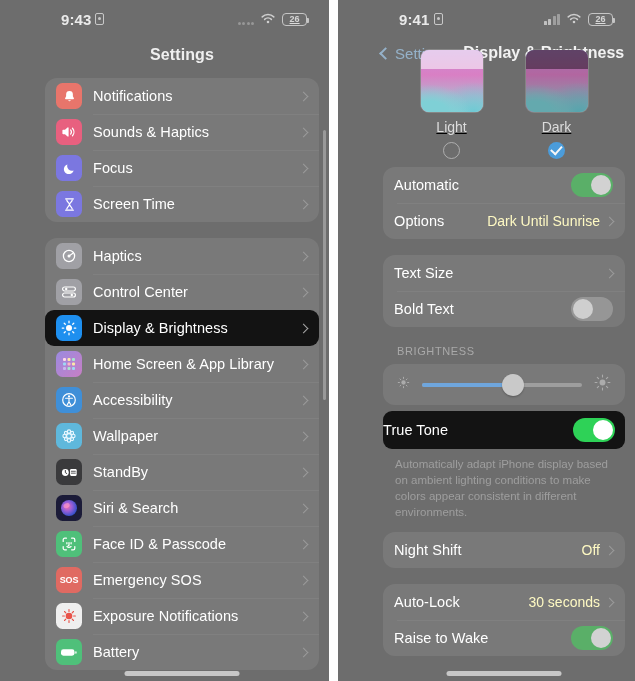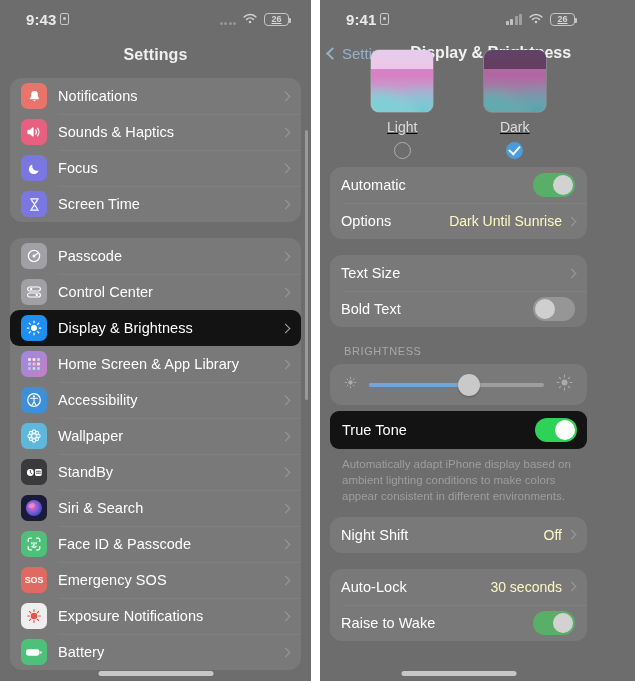--- a/index.html
+++ b/index.html
@@ -20,20 +20,21 @@
     height: 681px;
     position: relative;
   }
 
   
   .panel {
     position: relative;
     height: 681px;
     background: #6d6d6d;
     overflow: hidden;
+    margin-left: 35px;
   }
   .panel.left  { width: 311px; }
   .divider {
     width: 9px;
     height: 681px;
     background: #ffffff;
     flex: 0 0 9px;
   }
   .panel.right { width: 277px; }
 
@@ -479,21 +480,21 @@
       <div class="group">
 
         <div class="row">
           <span class="app-icon" style="background:#a0a0a5">
             <svg width="16" height="16" viewBox="0 0 16 16">
               <circle cx="8" cy="8" r="5.6" fill="none" stroke="#fff" stroke-width="1.3"></circle>
               <circle cx="8" cy="8" r="1.5" fill="#fff"></circle>
               <path d="M8 8l3.6-2.6" stroke="#fff" stroke-width="1.2" stroke-linecap="round"></path>
             </svg>
           </span>
-          <span class="label">Passcode</span>
+          <span class="label">Haptics</span>
           <span class="chev"></span>
         </div>
 
         <div class="row">
           <span class="app-icon" style="background:#a0a0a5">
             <svg width="16" height="14" viewBox="0 0 16 14">
               <rect x="1.6" y="2" width="12.8" height="4" rx="2" fill="none" stroke="#fff" stroke-width="1.2"></rect>
               <circle cx="5.2" cy="4" r="1.2" fill="#fff"></circle>
               <rect x="1.6" y="8" width="12.8" height="4" rx="2" fill="none" stroke="#fff" stroke-width="1.2"></rect>
               <circle cx="10.8" cy="10" r="1.2" fill="#fff"></circle>
@@ -753,21 +754,21 @@
             <circle cx="10" cy="10" r="3.1" fill="#d5d5d5"></circle>
             <g stroke="#d5d5d5" stroke-width="1.15" stroke-linecap="round">
               <path d="M10 2.2v2M10 15.8v2M2.2 10h2M15.8 10h2M4.5 4.5l1.4 1.4M14.1 14.1l1.4 1.4M15.5 4.5l-1.4 1.4M5.9 14.1l-1.4 1.4"></path>
             </g>
           </svg>
         </span>
       </div>
     </div>
 
     <div style="margin:6px 10px 0;">
-      <div class="row highlight" style="min-height:38px;padding:0 10px 0 12px;">
+      <div class="row highlight" style="min-height:38px;padding:0 10px 0 0;">
         <span class="label">True Tone</span>
         <span class="toggle on bright">
             <span class="knob"></span>
           </span>
       </div>
     </div>
     <div class="footnote">Automatically adapt iPhone display based on ambient lighting conditions to make colors appear consistent in different environments.</div>
 
     <div class="group">
       <div class="row plain">

